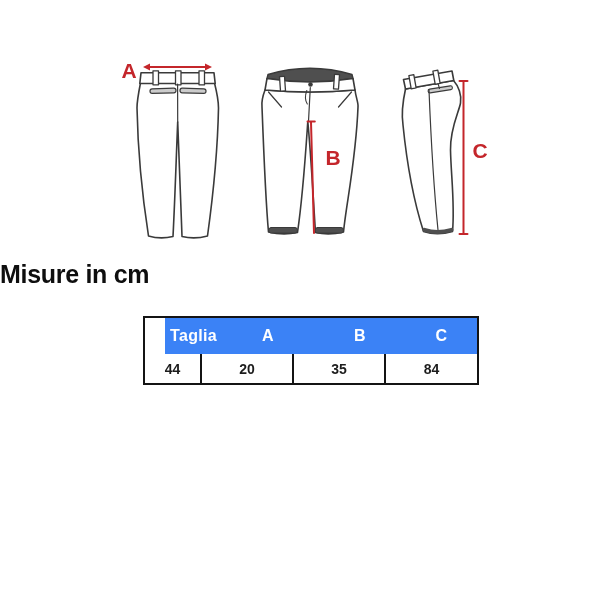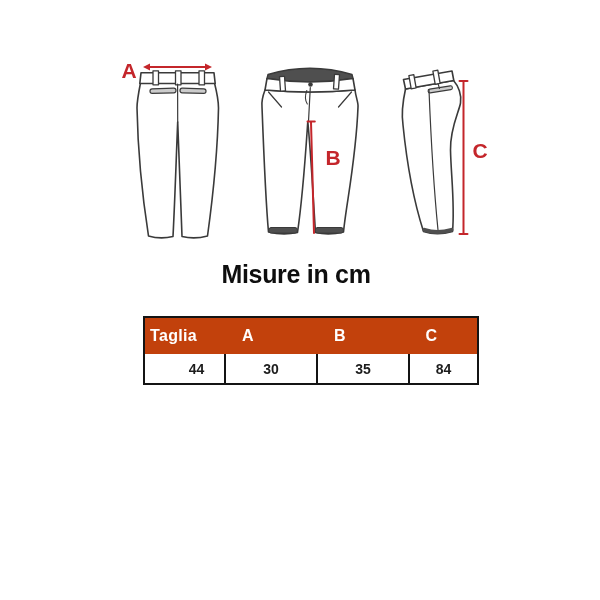--- a/index.html
+++ b/index.html
@@ -2,29 +2,29 @@
 <html><head>
 <meta charset="utf-8">
 <style>
   html,body{margin:0;padding:0;background:#ffffff;}
   .page{
     position:relative;width:600px;height:600px;background:#ffffff;
     font-family:"Liberation Sans",sans-serif;overflow:hidden;
   }
   .diagrams{position:absolute;left:0;top:0;width:600px;height:260px;}
   .chart-title{
-    position:absolute;top:260px;left:0;width:592px;text-align:center;
+    position:absolute;top:260px;left:0;width:592px;text-align:left;
     font-size:25px;font-weight:bold;color:#0e0e0e;letter-spacing:-0.3px;
   }
   .size-table{
     position:absolute;left:143px;top:316px;width:336px;
     border:2px solid #141414;box-sizing:border-box;background:#ffffff;
   }
-  .thead{display:flex;height:36px;background:#c2410c;}
-  .trow{display:flex;height:29px;background:#ffffff;margin-left:24px;}
+  .thead{display:flex;height:36px;background:#3b82f6;margin-left:20px;}
+  .trow{display:flex;height:29px;background:#ffffff;}
   .cell{
     display:flex;align-items:center;justify-content:center;
     box-sizing:border-box;height:100%;
   }
   .thead .cell{color:#ffffff;font-size:16px;font-weight:bold;letter-spacing:0.3px;}
   .trow .cell{color:#1c1c1c;font-size:14px;font-weight:bold;border-right:2px solid #141414;}
   .trow .cell:last-child{border-right:none;}
   .c1{width:57px;}.c2{width:92px;}.c3{width:92px;}.c4{flex:1;}
   svg text{font-family:"Liberation Sans",sans-serif;}
 </style>
@@ -147,19 +147,19 @@
 
   <div class="size-table">
     <div class="thead">
       <div class="cell c1">Taglia</div>
       <div class="cell c2">A</div>
       <div class="cell c3">B</div>
       <div class="cell c4">C</div>
     </div>
     <div class="trow">
       <div class="cell c1">44</div>
-      <div class="cell c2">30</div>
+      <div class="cell c2">20</div>
       <div class="cell c3">35</div>
       <div class="cell c4">84</div>
     </div>
   </div>
 
 </div>
 
 </body></html>

